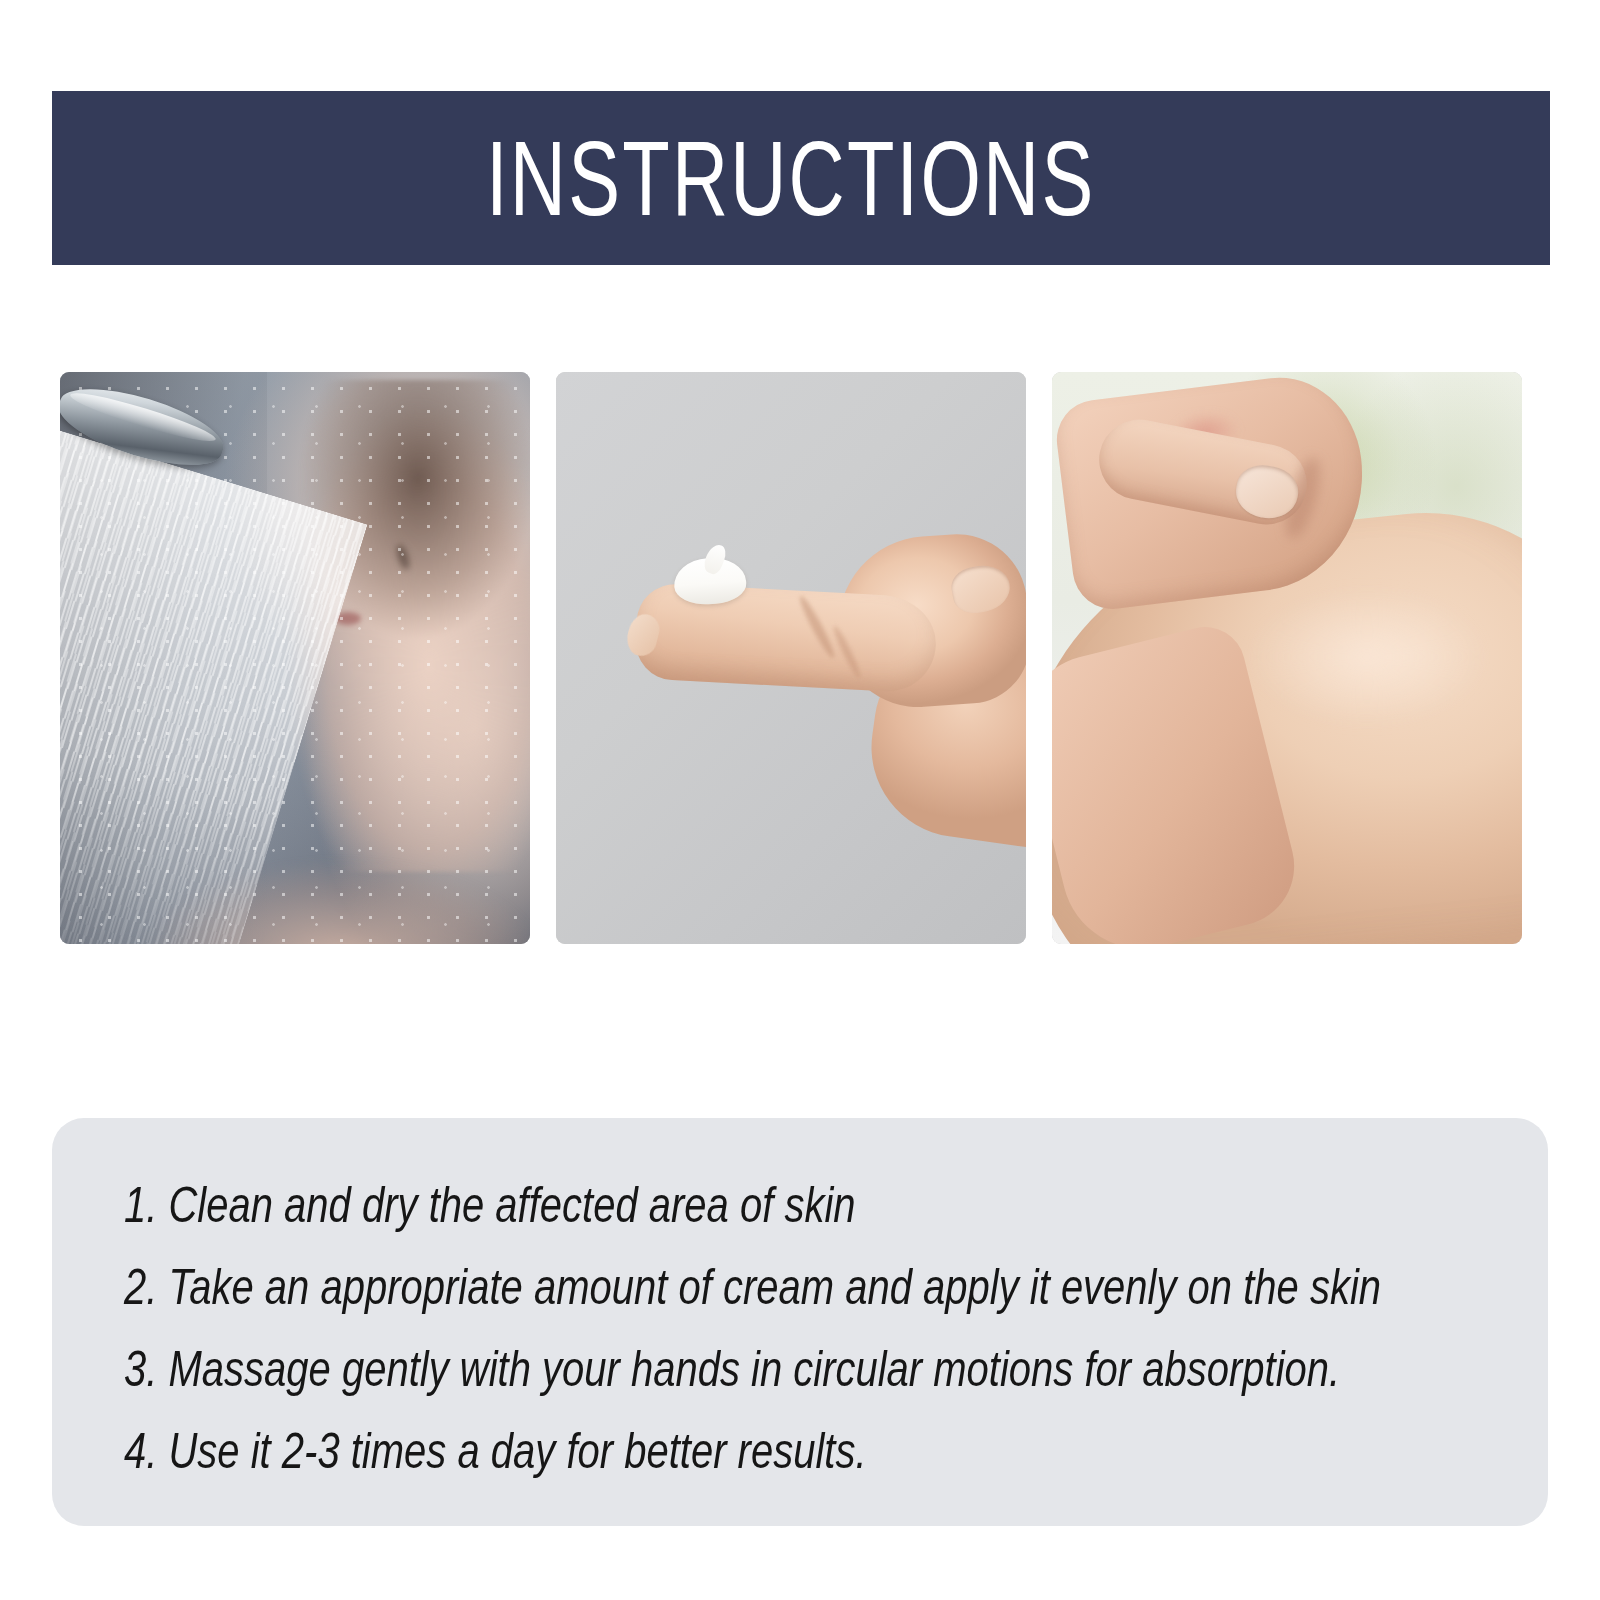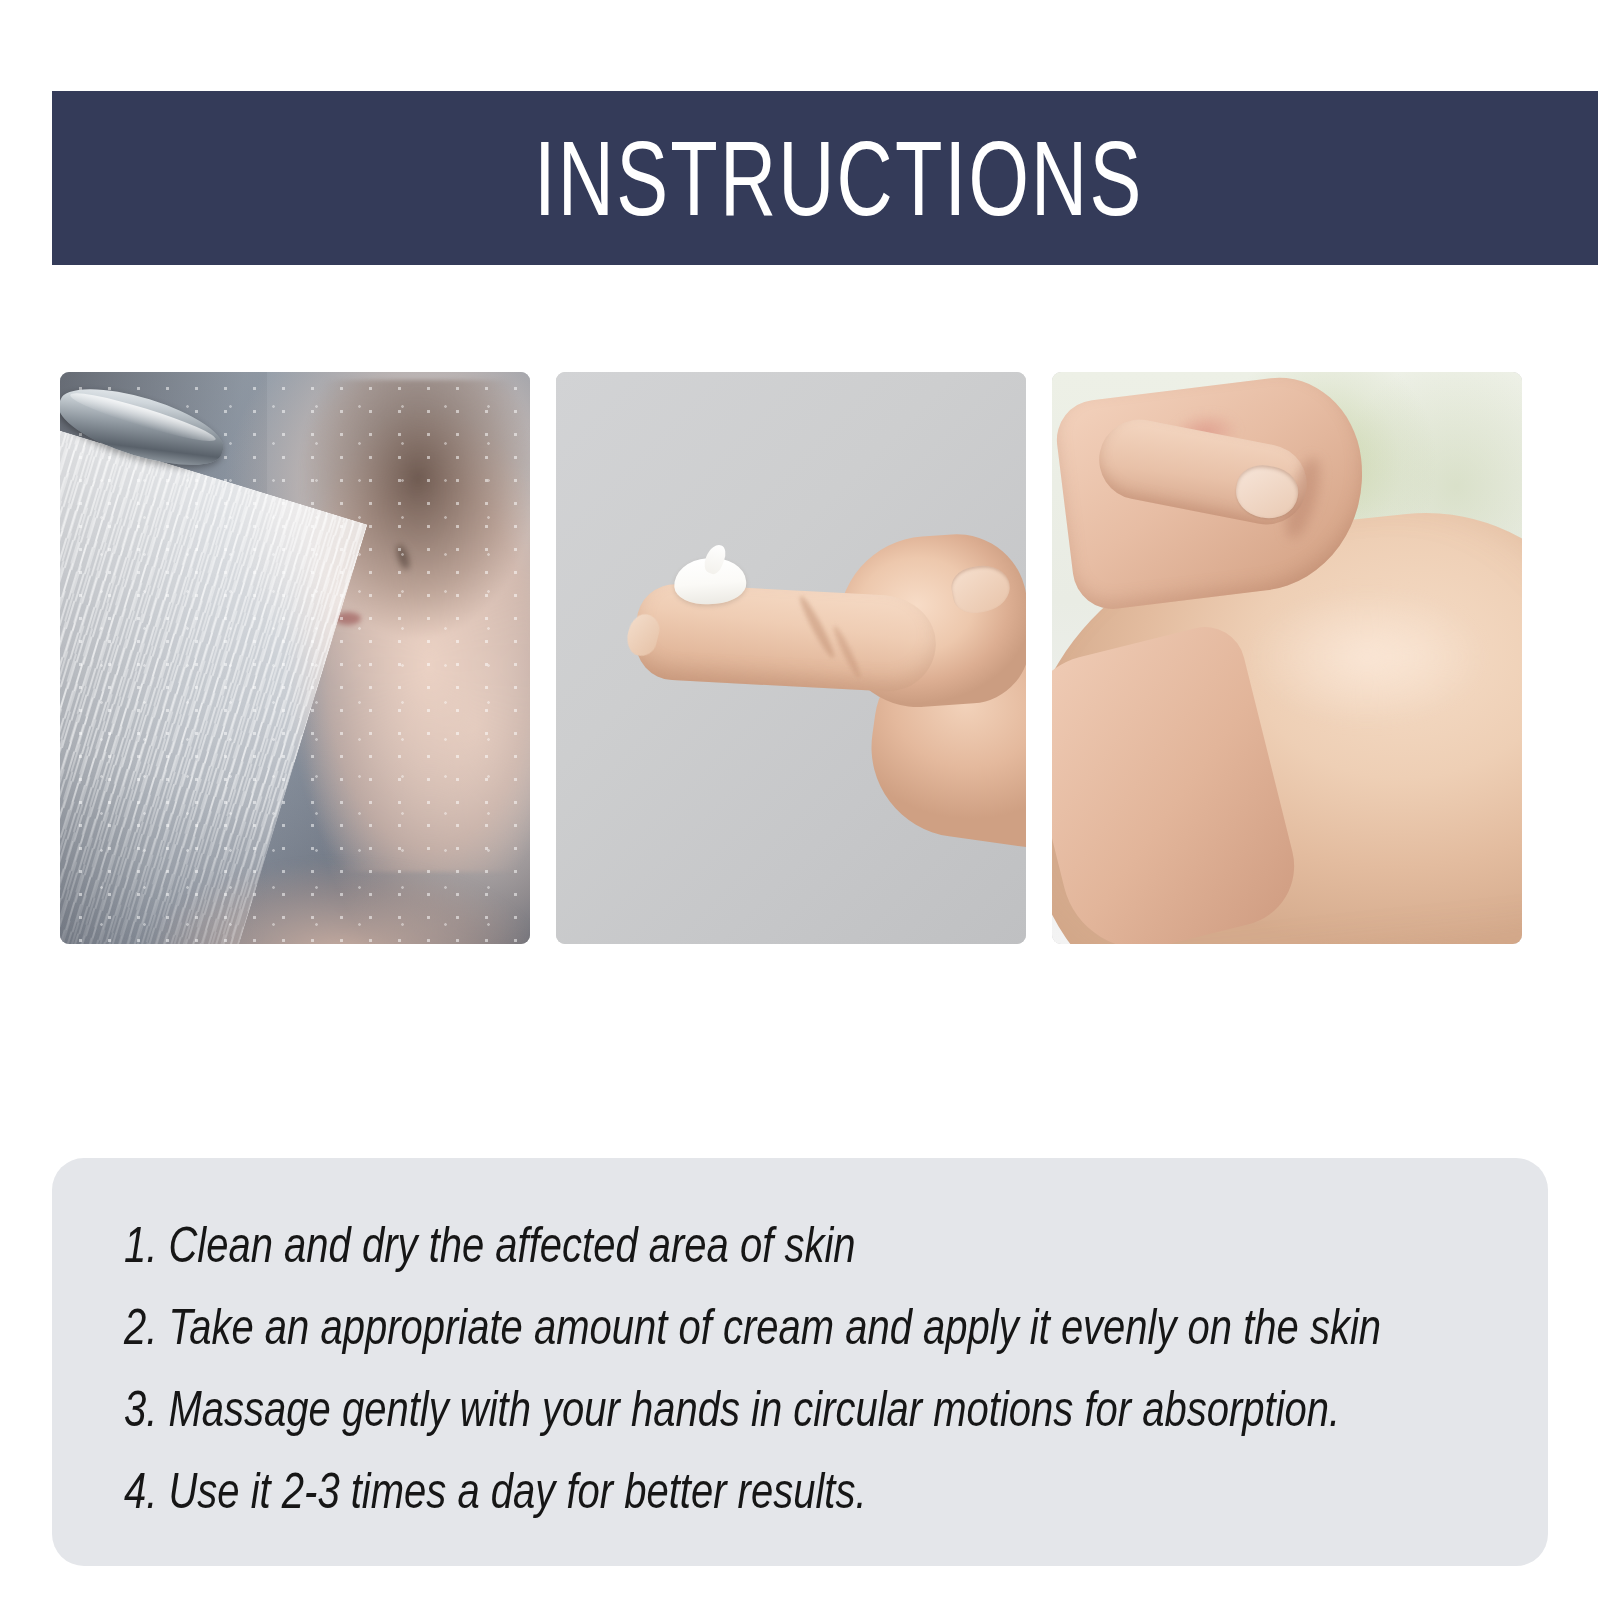--- a/index.html
+++ b/index.html
@@ -8,21 +8,21 @@
     background:#ffffff;
     font-family:"Liberation Sans", sans-serif;
     overflow:hidden;
   }
   .page{position:relative;width:1600px;height:1600px;background:#ffffff;}
 
   
   .header-bar{
     position:absolute;left:52px;top:91px;width:1498px;height:174px;
     background:#343B59;
-    display:flex;align-items:center;justify-content:center;padding-left:48px;
+    display:flex;align-items:center;justify-content:center;
   }
   .header-title{
     color:#ffffff;
     font-family:"Liberation Sans", sans-serif;
     font-size:105px;
     font-weight:400;
     letter-spacing:3px;
     transform:scaleX(0.74);
     transform-origin:center center;
     white-space:nowrap;
@@ -236,21 +236,21 @@
   .label{
     width:470px;text-align:center;
     font-family:"Liberation Sans", sans-serif;
     font-weight:bold;font-size:66px;color:#000000;
     transform:scaleX(0.90);line-height:80px;letter-spacing:-1px;
   }
 
   
   .panel{
     position:absolute;left:52px;top:1118px;width:1496px;height:408px;
-    background:#E4E6EA;border-radius:32px;margin-top:40px;
+    background:#E4E6EA;border-radius:32px;
   }
   .panel-list{
     position:absolute;left:72px;top:46px;right:30px;
   }
   .panel-line{
     font-family:"Liberation Sans", sans-serif;
     font-style:italic;font-weight:300;font-size:50px;color:#161616;
     line-height:82px;white-space:nowrap;
     transform:scaleX(0.80);transform-origin:left center;
   }

